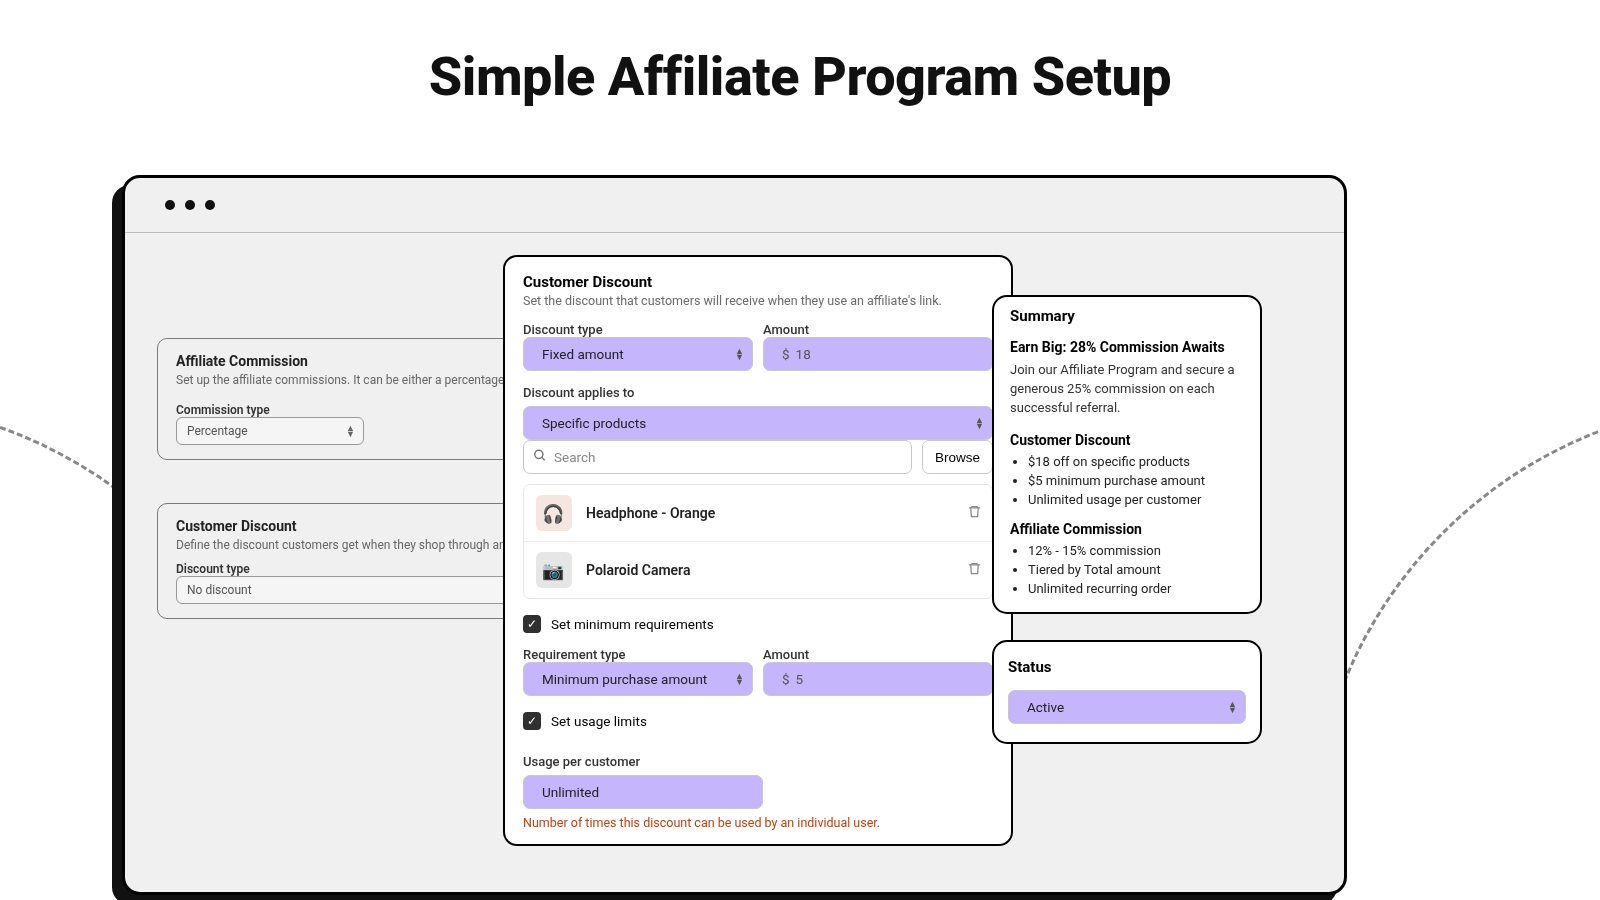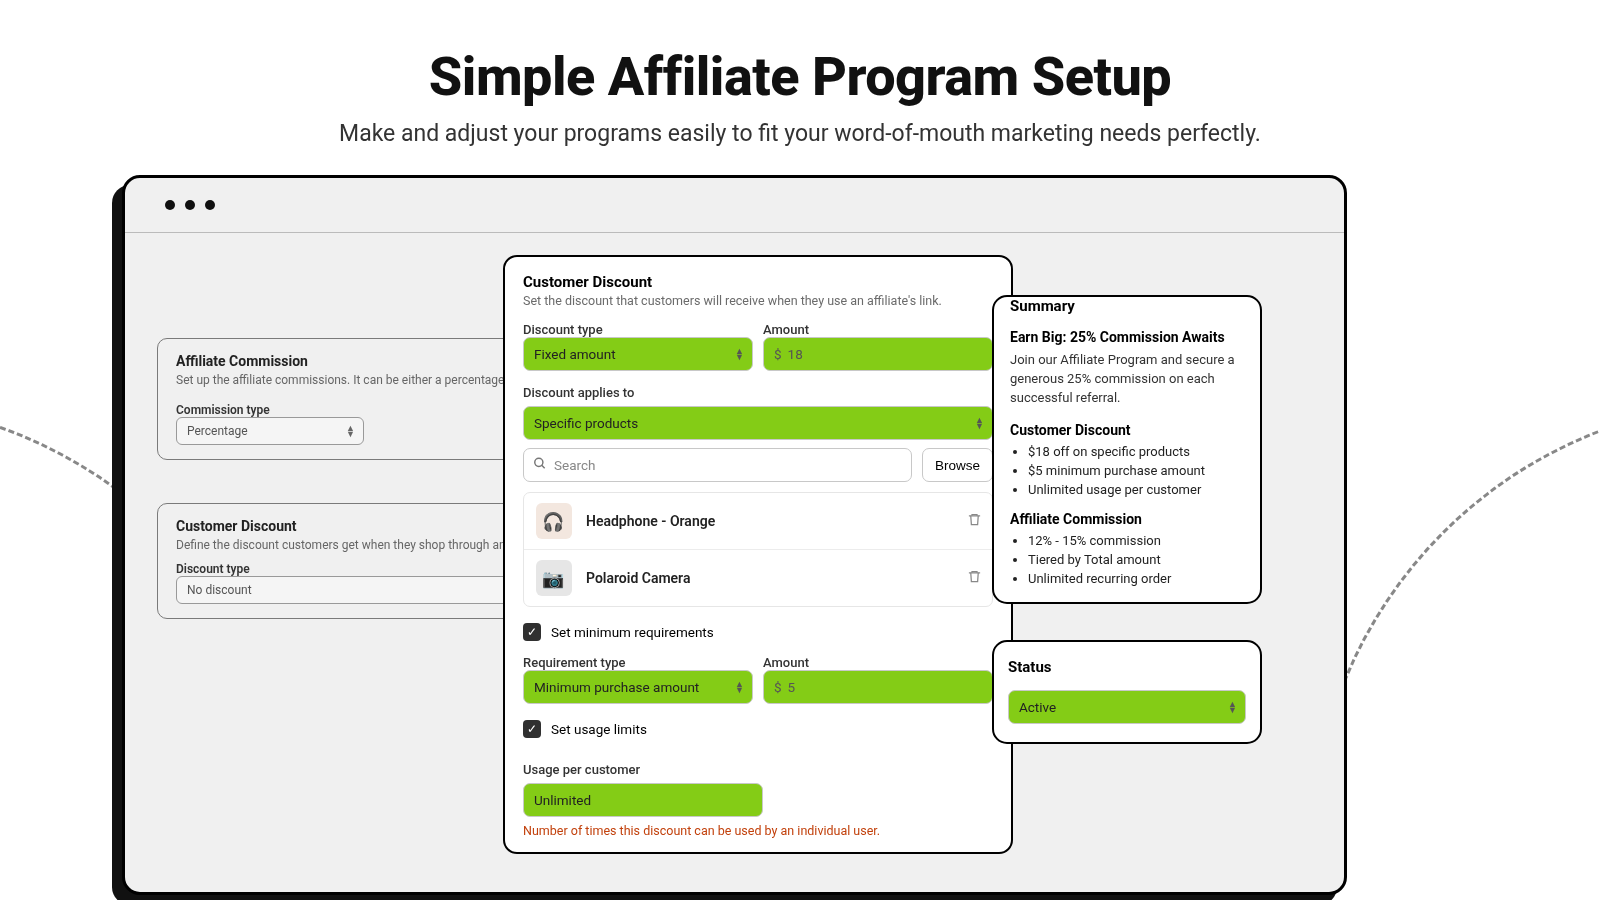--- a/index.html
+++ b/index.html
@@ -95,35 +95,35 @@
       background: #fff;
       padding: 16px 18px 8px;
       z-index: 5;
     }
     .popover .title { font-weight: 700; font-size: 15px; }
     .popover .sub { font-size: 12.5px; color: #6b6b6b; margin-top: 2px; }
     .p-label { font-size: 13px; color: #333; margin-top: 14px; font-weight: 500; }
     .p-select, .p-input {
       border: 1px solid #c8c8c8;
       border-radius: 7px;
-      padding: 8px 10px;
+      padding: 8px 18px;
       font-size: 13.5px;
       color: #222;
       position: relative;
-      background: #84cc16;
+      background: #c4b5fd;
     }
     .p-select { flex: 1; }
     .p-amount { width: 230px; display:flex; gap:6px; align-items:center; color:#555; }
     .p-amount span.cur { color:#555; }
     .p-full { width: 100%; }
     .updown {
       position: absolute; right: 8px; top: 50%; transform: translateY(-50%);
       display: flex; flex-direction: column; line-height: 6px; font-size: 9px; color: #555;
     }
-    .search-row { display:flex; gap:10px; margin-top:8px; }
+    .search-row { display:flex; gap:10px; margin-top:0; }
     .search-box {
       flex:1; border:1px solid #c8c8c8; border-radius:7px; padding:8px 10px 8px 30px;
       font-size:13.5px; color:#888; position:relative;
     }
     .search-box .ico { position:absolute; left:9px; top:50%; transform:translateY(-50%); color:#777; }
     .browse-btn {
       border:1px solid #c8c8c8; border-radius:7px; padding:8px 12px; font-size:13.5px;
       background:#fff;
     }
     .products { margin-top:10px; border:1px solid #e6e6e6; border-radius:7px; overflow:hidden; }
@@ -147,21 +147,21 @@
     .hint { font-size:12.5px; color:#c2410c; margin-top:6px; margin-bottom:6px; }
 
     
     .summary {
       position: absolute;
       left: 992px; top: 295px;
       width: 270px;
       border: 2.5px solid #000;
       border-radius: 15px;
       background: #fff;
-      padding: 0 16px 12px;
+      padding: 10px 16px 12px;
       z-index: 6;
     }
     .summary h4 { font-size: 15px; font-weight: 700; }
     .summary .head { font-weight: 700; font-size: 14px; margin-top: 14px; }
     .summary .desc { font-size: 13px; color: #333; margin-top: 6px; line-height: 1.45; }
     .summary ul { margin: 6px 0 2px 18px; }
     .summary li { font-size: 13px; color: #222; margin: 4px 0; }
 
     
     .status-card {
@@ -178,21 +178,20 @@
     .status-card .p-select { margin-top: 14px; }
 
     .two-col { display:flex; gap:10px; }
     .two-col > div { flex:1; }
   </style>
 </head>
 <body>
 
 <div class="hero">
   <h1>Simple Affiliate Program Setup</h1>
-  <p>Make and adjust your programs easily to fit your word-of-mouth marketing needs perfectly.</p>
 </div>
 
 <div class="dashed-circle dashed-left"></div>
 <div class="dashed-circle dashed-right"></div>
 
 <div class="window">
   <div class="titlebar">
     <span class="dot"></span>
     <span class="dot"></span>
     <span class="dot"></span>
@@ -327,21 +326,21 @@
     <span style="font-size:13.5px;">Set usage limits</span>
   </div>
 
   <div class="p-label" style="margin-top:24px;">Usage per customer</div>
   <div class="p-input" style="width:240px; margin-top:6px;">Unlimited</div>
   <div class="hint">Number of times this discount can be used by an individual user.</div>
 </div>
 
 <div class="summary">
   <h4>Summary</h4>
-  <div class="head">Earn Big: 25% Commission Awaits</div>
+  <div class="head">Earn Big: 28% Commission Awaits</div>
   <div class="desc">Join our Affiliate Program and secure a generous 25% commission on each successful referral.</div>
   <div class="head">Customer Discount</div>
   <ul>
     <li>$18 off on specific products</li>
     <li>$5 minimum purchase amount</li>
     <li>Unlimited usage per customer</li>
   </ul>
   <div class="head">Affiliate Commission</div>
   <ul>
     <li>12% - 15% commission</li>

